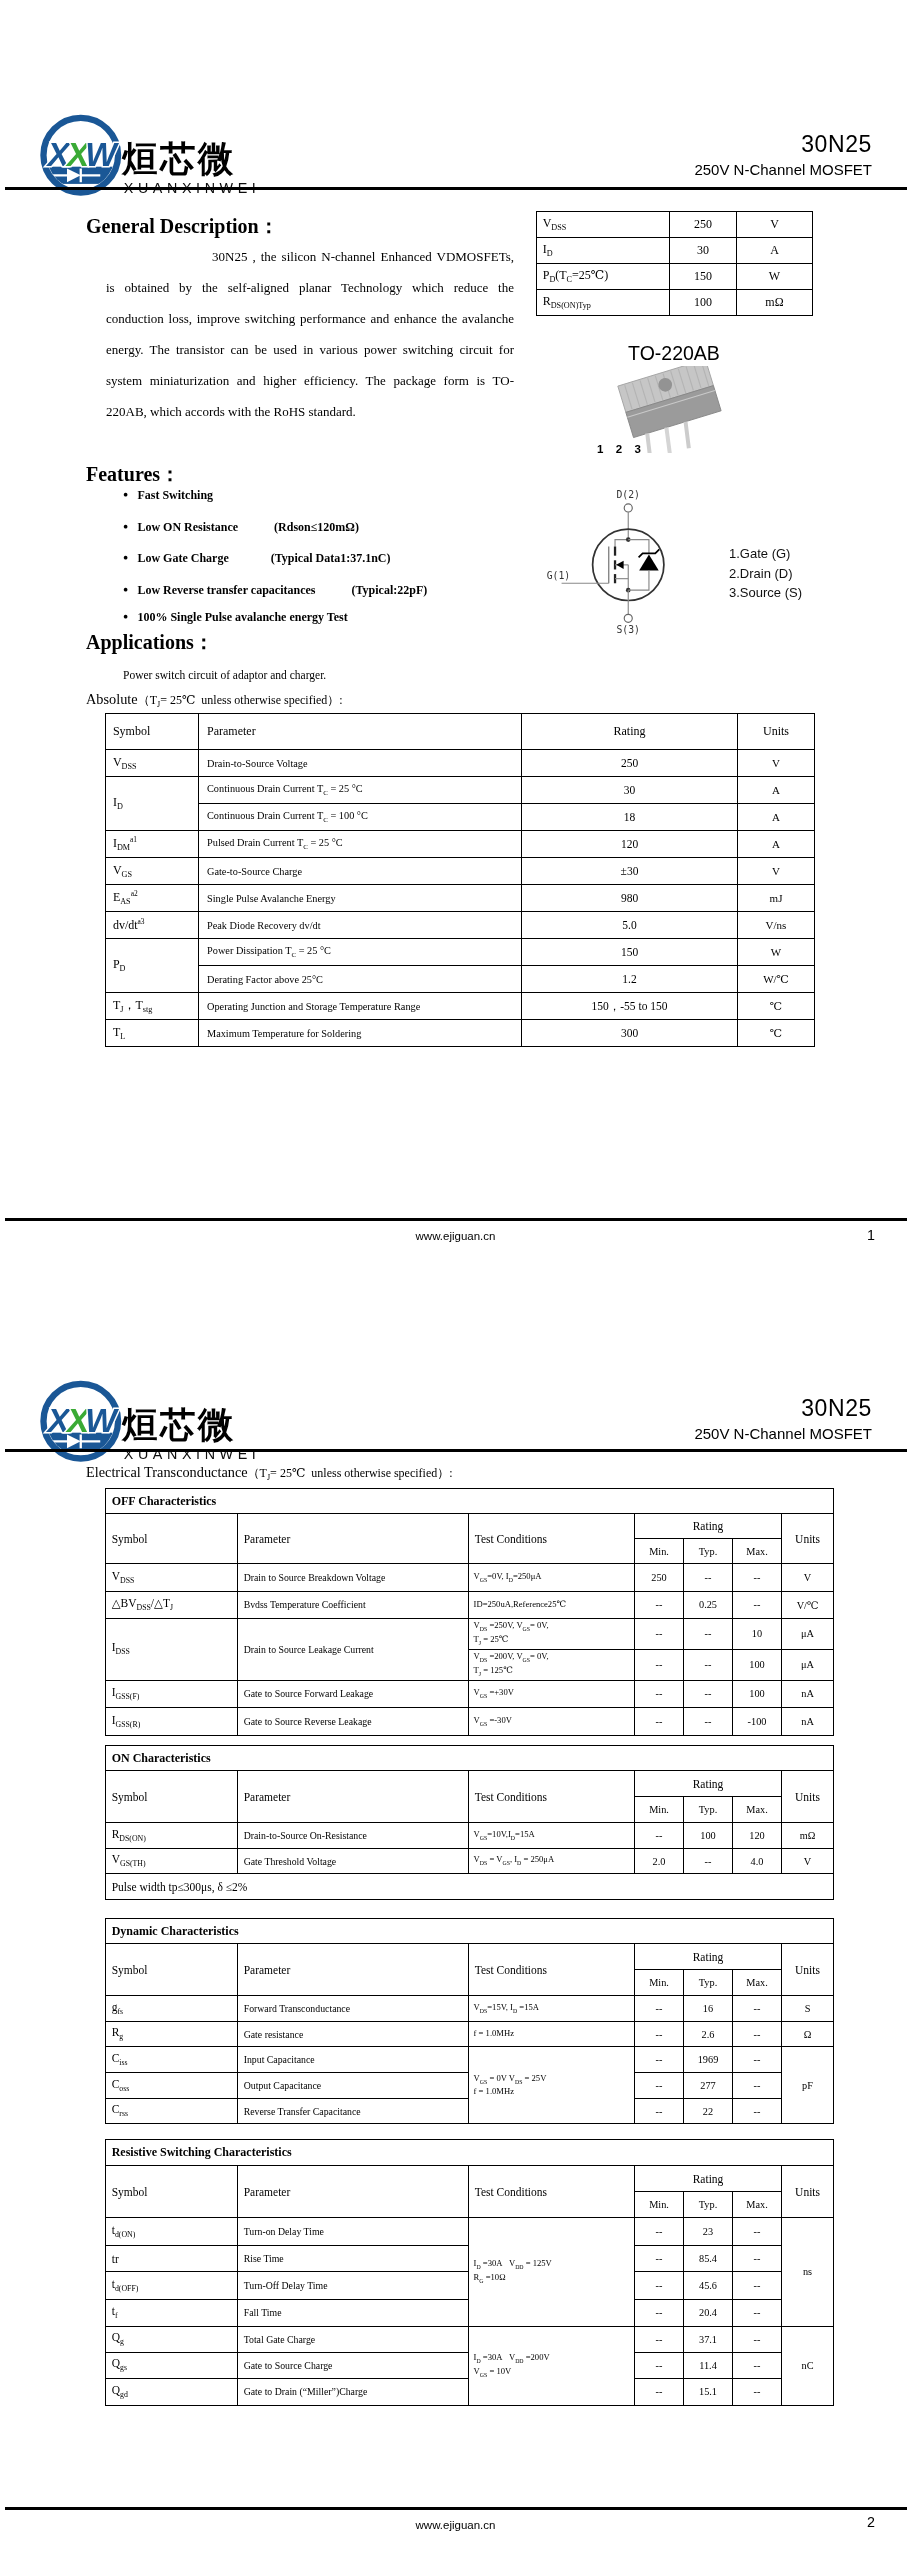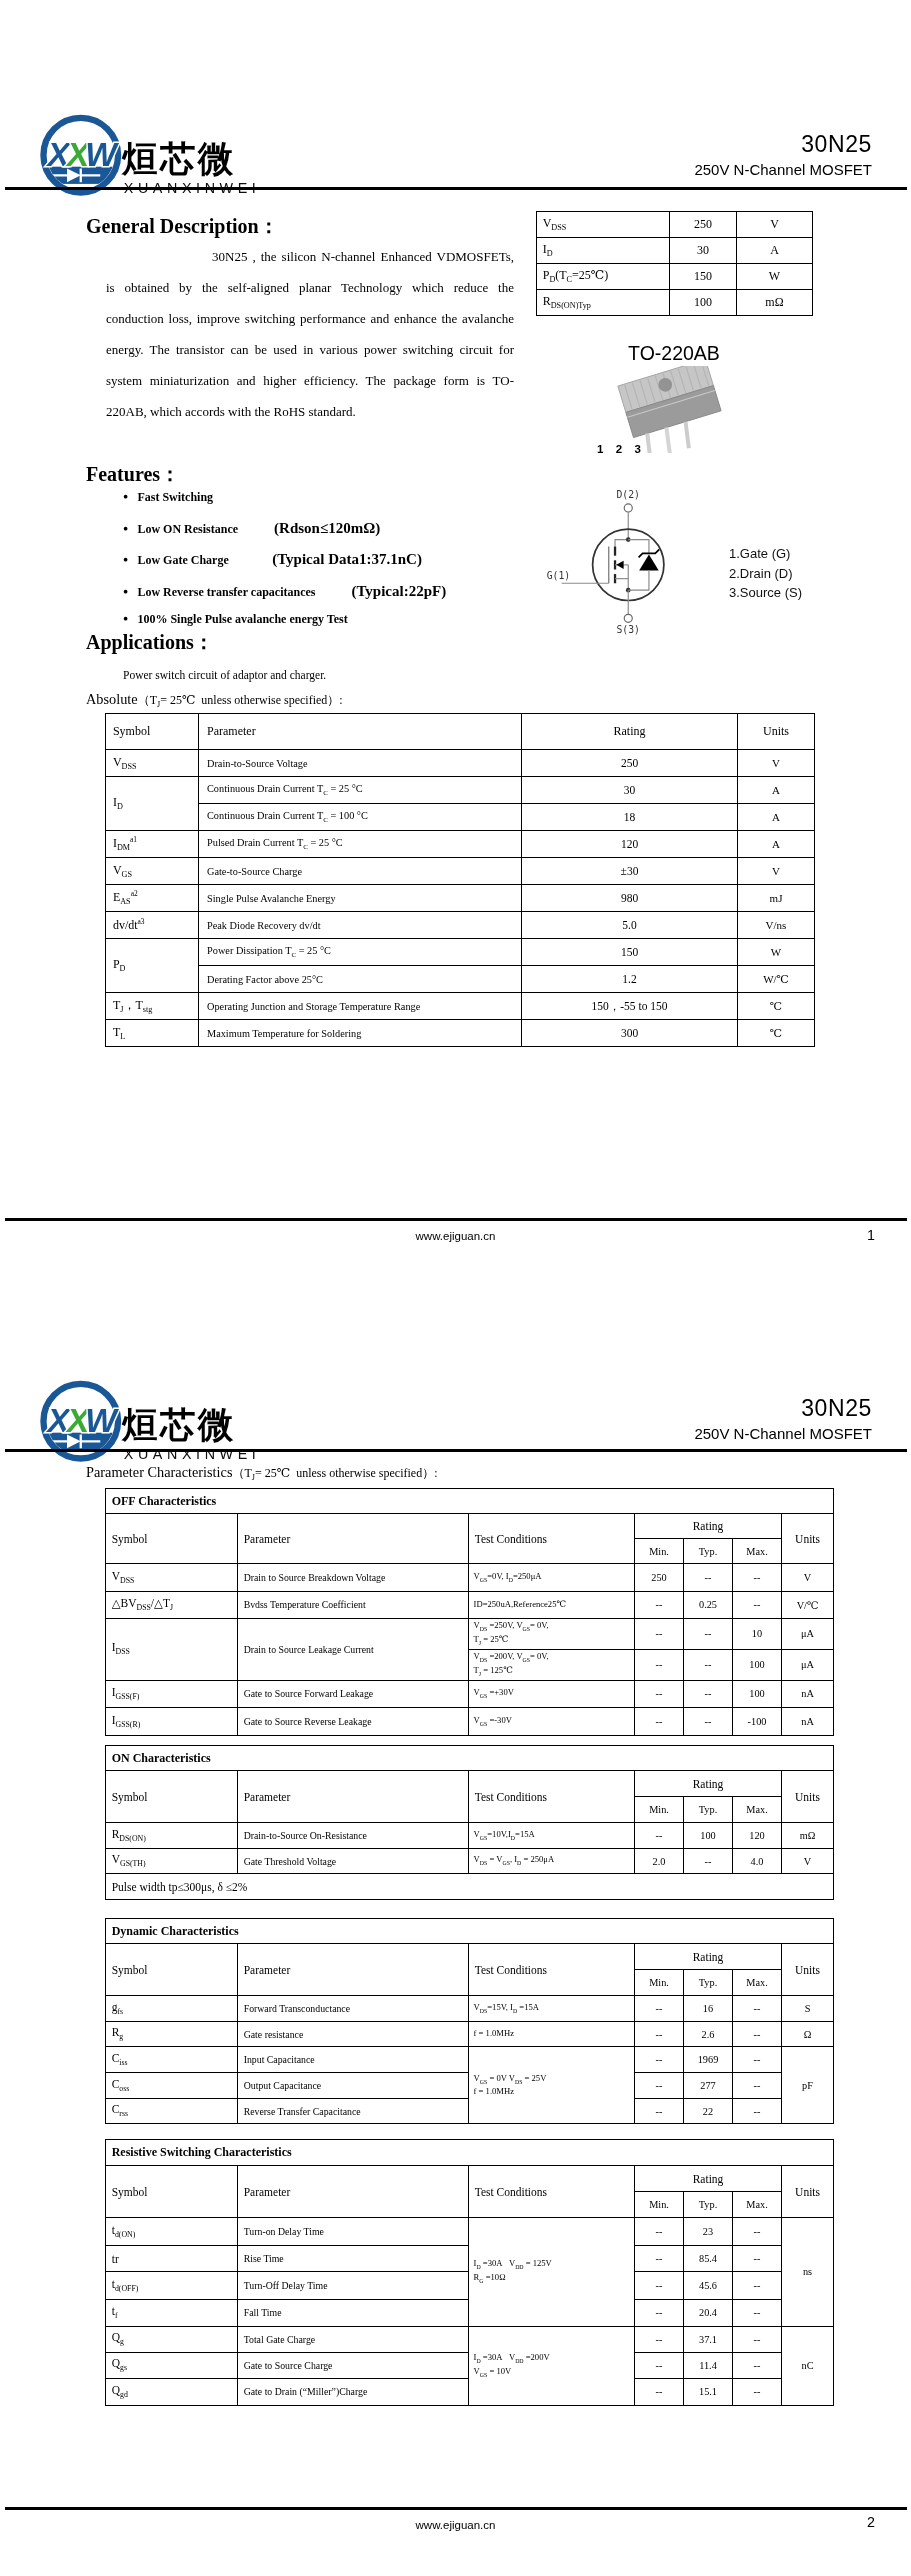--- a/index.html
+++ b/index.html
@@ -13,21 +13,21 @@
 
   .sec-title { font-size:20px; font-weight:bold; }
   .desc-text { font-size:13px; line-height:31px; text-align:justify; text-indent:106px; }
   .app-text  { font-size:11.5px;text-align:center; }
   .h-bold { font-size:14.3px; font-weight:normal; }
   .h-rest { font-size:12px; }
 
   .feat { white-space:nowrap; }
   .feat .bullet { font-size:8.6px; margin-right:9.2px; vertical-align:1.7px; }
   .feat .main { font-weight:bold; font-size:12px; }
-  .feat .note { font-weight:bold; font-size:15px;padding-left:36px; }
+  .feat .note { font-weight:bold; font-size:12px;padding-left:36px; }
 
   sub { font-size:68%; }
   sup { font-size:62%; vertical-align:super;margin-top:46px; }
 
   table { border-collapse:collapse; table-layout:fixed; background:#fff; }
 
   .ks { border:1.7px solid #000; }
   .ks td { border:1.1px solid #000; font-size:12px; vertical-align:middle; }
   .ks .lbl { padding-left:5.7px; }
   .ks .c { text-align:center; }
@@ -301,21 +301,21 @@
     </g>
     <text x="150" y="110" font-size="62" font-weight="bold" fill="#000" letter-spacing="4">烜芯微</text>
     <text x="153" y="148" font-family="Liberation Sans,sans-serif" font-size="25" letter-spacing="8" fill="#0d0d0d">XUANXINWEI</text>
   </svg>
 
   <div class="abs part-no" style="left:631px;top:1395px;width:241px">30N25</div>
   <div class="abs subtitle" style="left:585px;top:1425px;width:287px">250V N-Channel MOSFET</div>
   <div class="rule" style="top:1449px"></div>
 
   <div class="abs" style="left:86px;top:1464px">
-    <span class="h-bold">Parameter Characteristics</span><span class="h-rest">（T<sub>J</sub>= 25℃&nbsp;&nbsp;unless otherwise specified）:</span>
+    <span class="h-bold">Electrical Transconductance</span><span class="h-rest">（T<sub>J</sub>= 25℃&nbsp;&nbsp;unless otherwise specified）:</span>
   </div>
 
   <table class="char abs" style="left:105px;top:1488px;width:727px">
     <colgroup>
         <col style="width:132px">
         <col style="width:231px">
         <col style="width:166px">
         <col style="width:49px">
         <col style="width:49px">
         <col style="width:49px">

